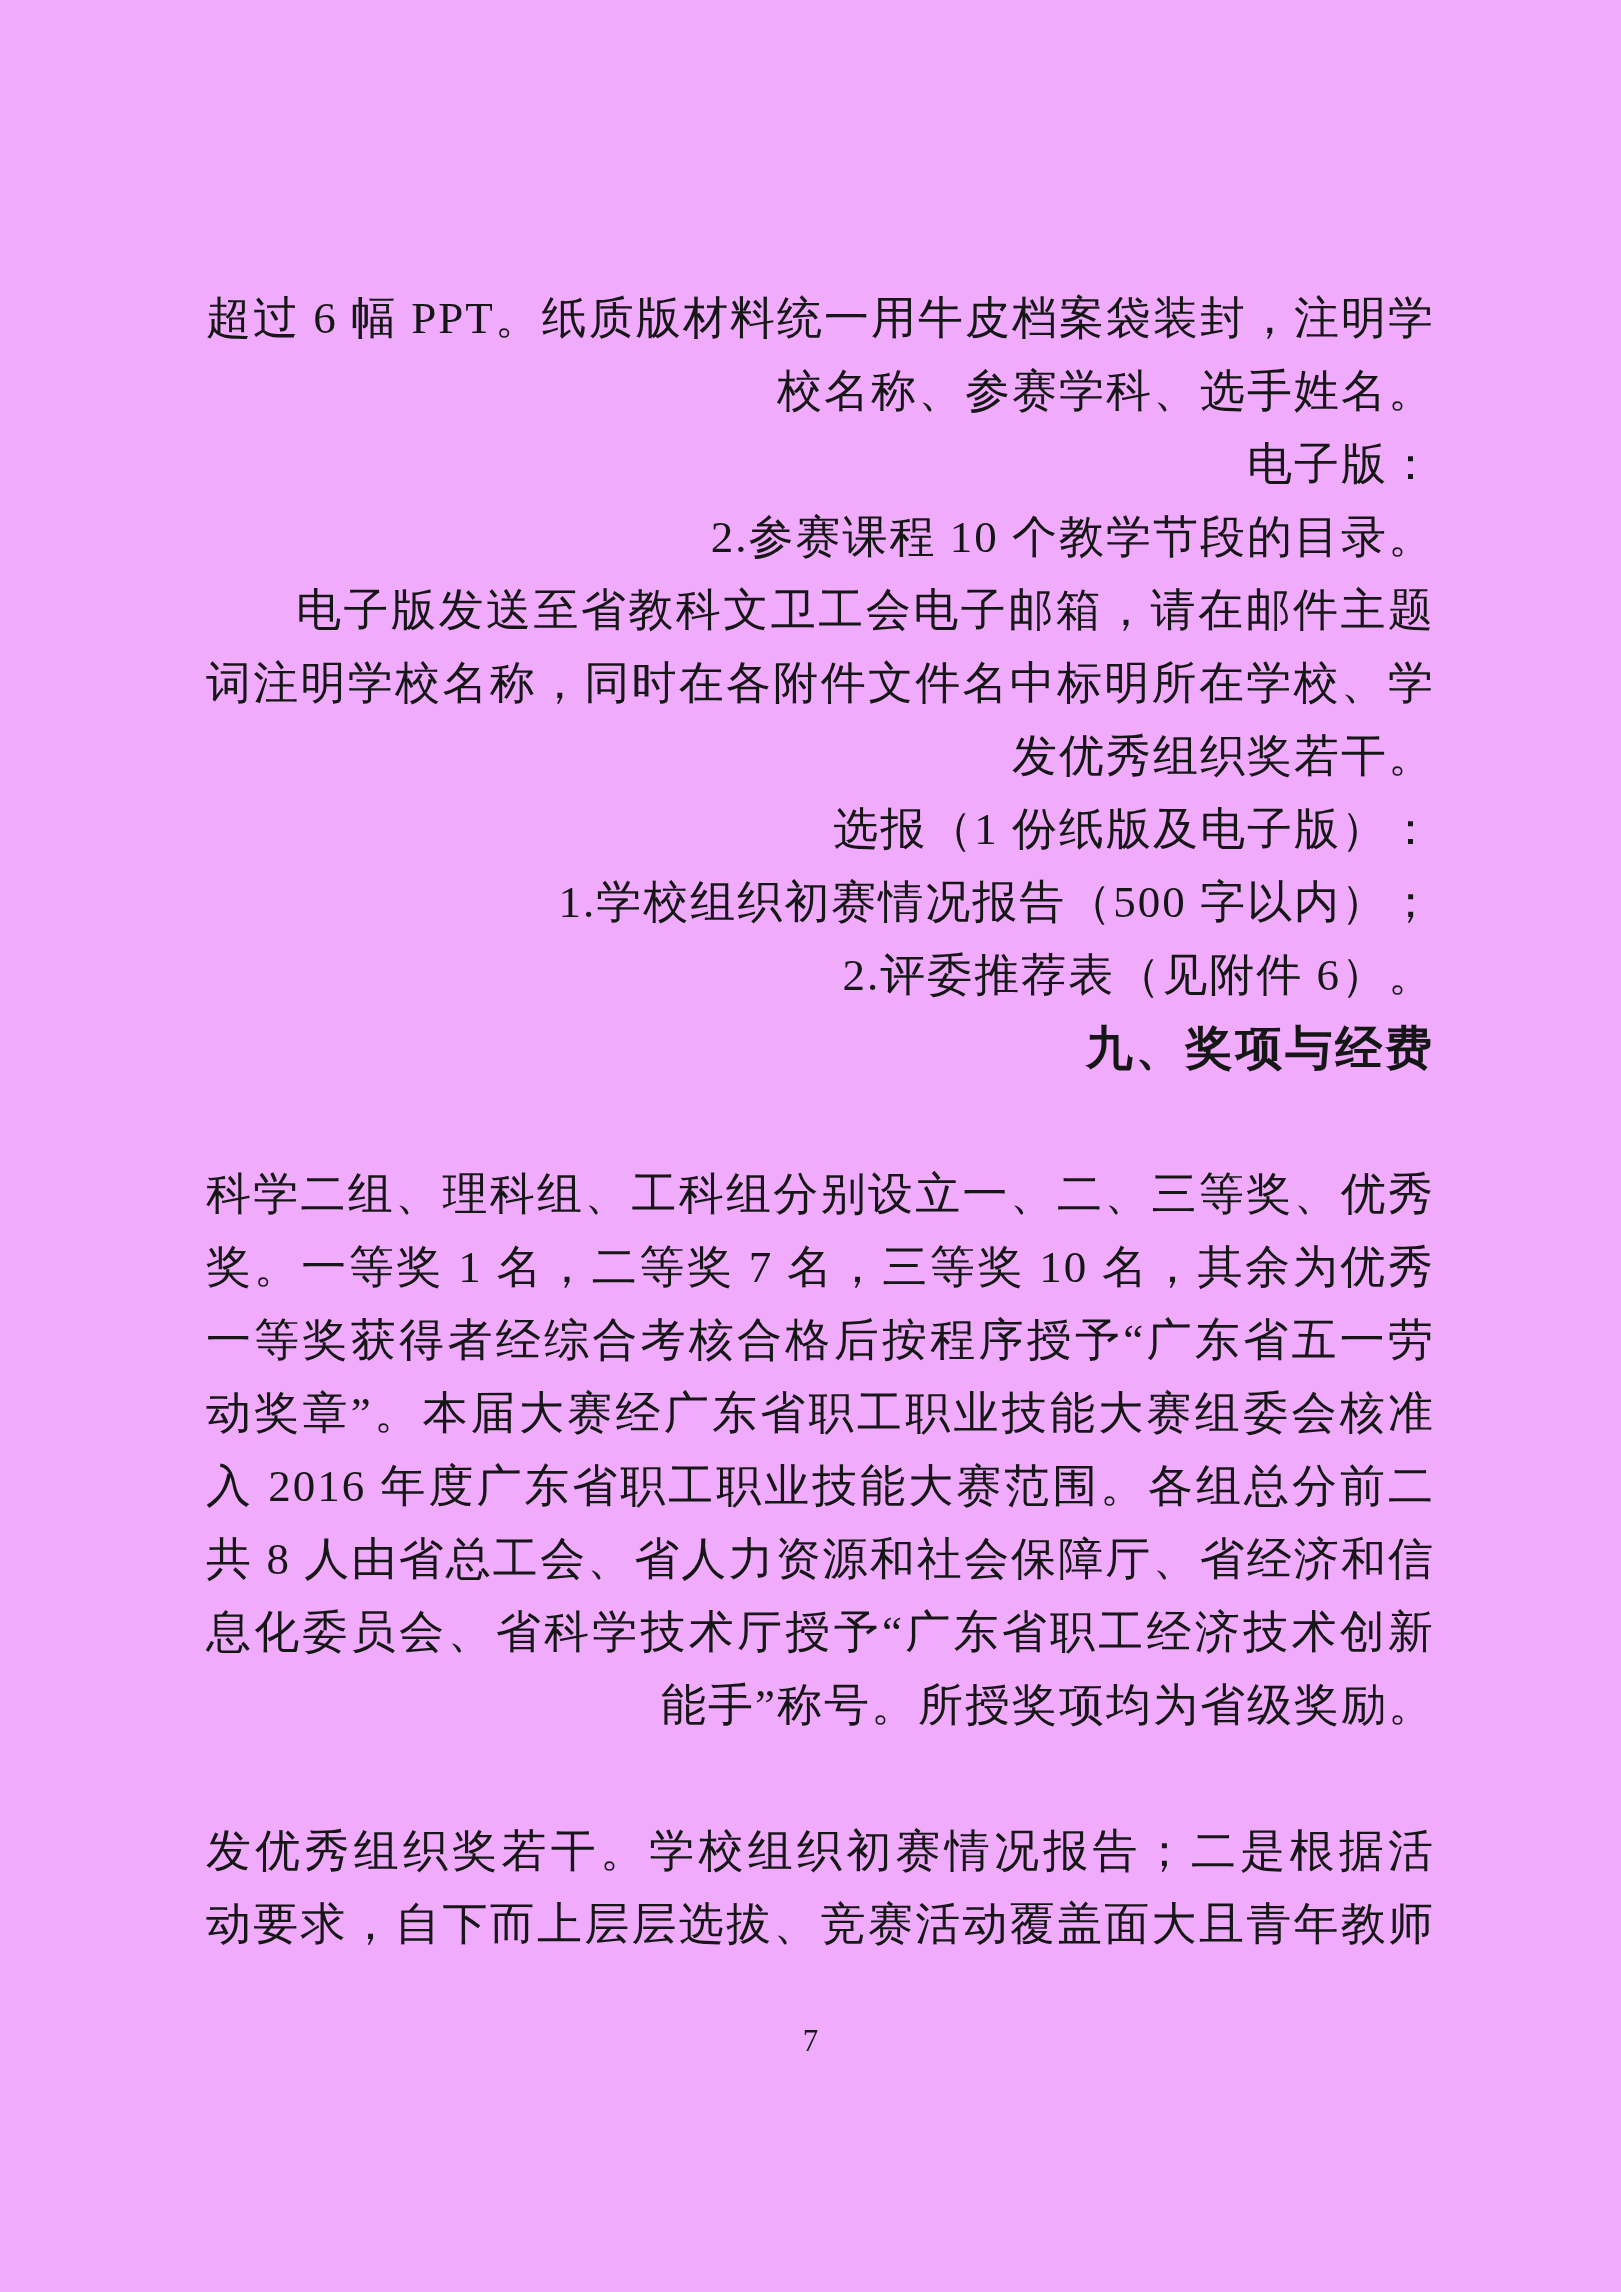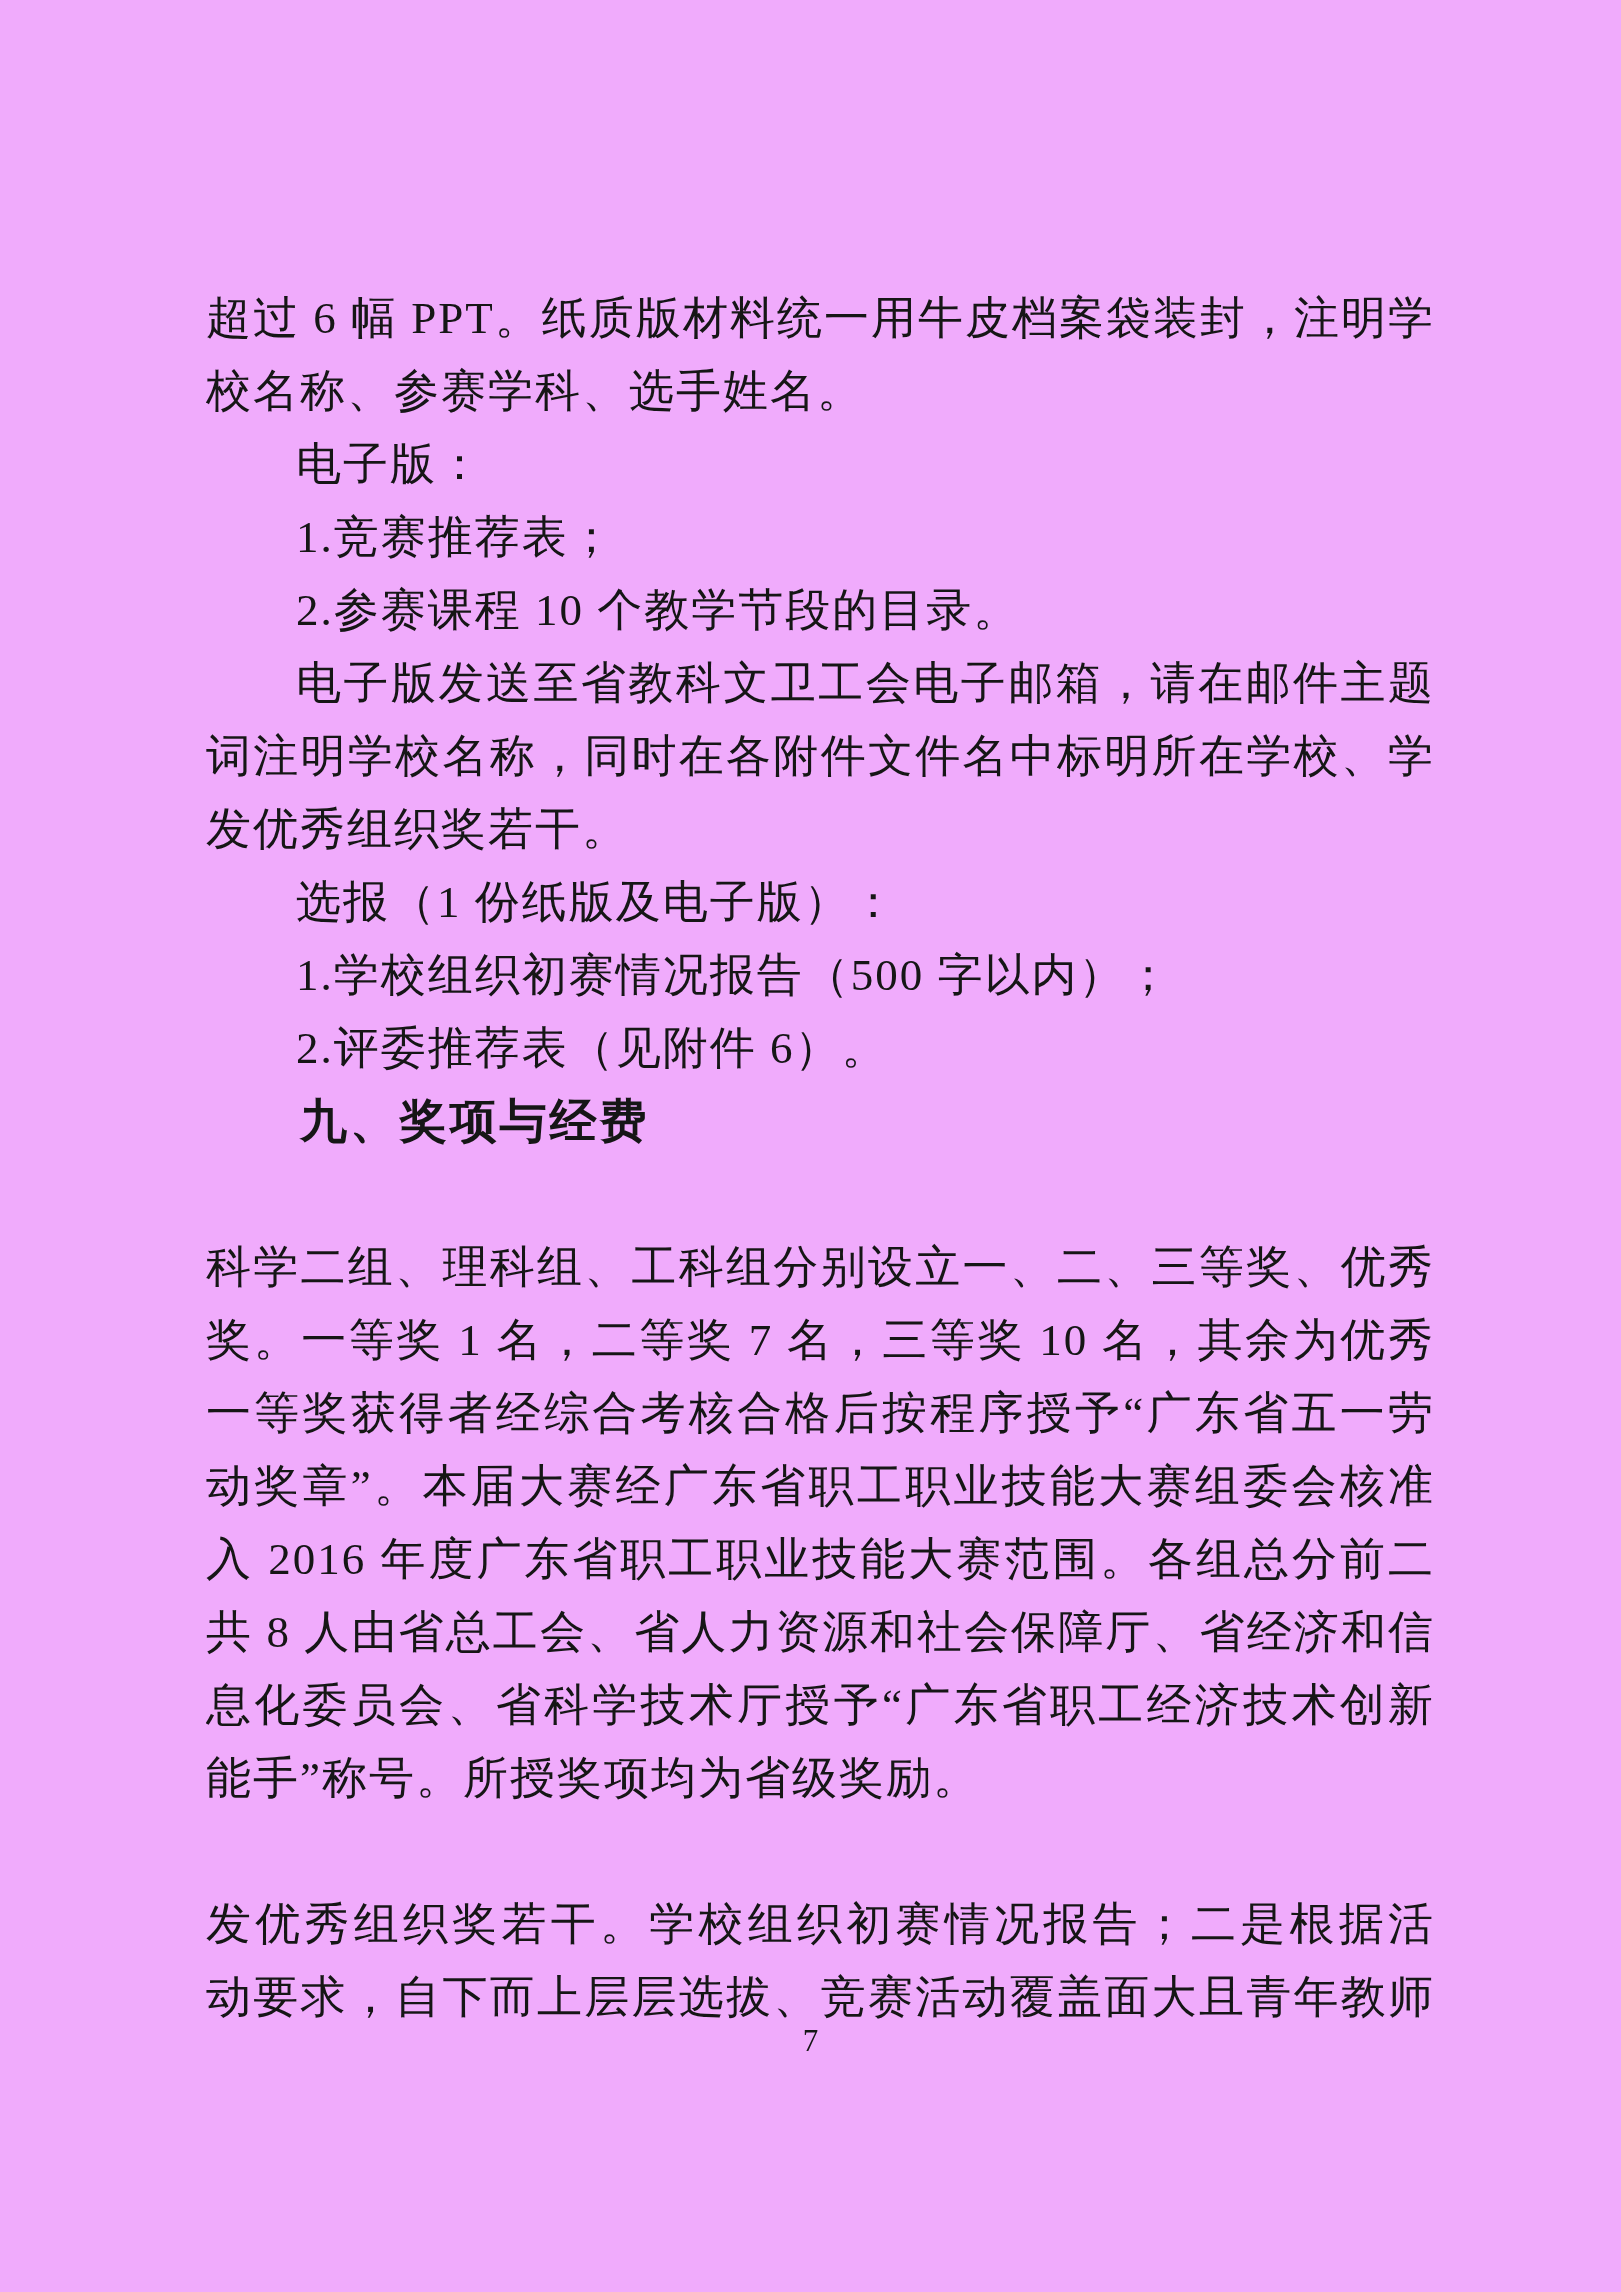--- a/index.html
+++ b/index.html
@@ -22,21 +22,21 @@
     top: 282px;
     width: 1229px;
   }
   .ln {
     height: 73px;
     line-height: 73px;
     font-size: 45px;
     letter-spacing: 2px;
     white-space: pre-wrap;
     overflow: hidden;
-    text-align: left;
+    text-align: right;
   }
   
   .j {
     text-align: justify;
     text-align-last: justify;
   }
   
   .ind {
     text-indent: 2em;
   }
@@ -60,21 +60,20 @@
 </head>
 <body>
 
 <div class="page">
   <div class="textblock">
 
     <div class="ln j">超过 6 幅 PPT。纸质版材料统一用牛皮档案袋装封，注明学</div>
     <div class="ln">校名称、参赛学科、选手姓名。</div>
 
     <div class="ln ind">电子版：</div>
-    <div class="ln ind">1.竞赛推荐表；</div>
     <div class="ln ind">2.参赛课程 10 个教学节段的目录。</div>
 
     <div class="ln ind j">电子版发送至省教科文卫工会电子邮箱，请在邮件主题</div>
     <div class="ln j">词注明学校名称，同时在各附件文件名中标明所在学校、学</div>
     <div class="ln">发优秀组织奖若干。</div>
 
     <div class="ln ind">选报（1 份纸版及电子版）：</div>
     <div class="ln ind">1.学校组织初赛情况报告（500 字以内）；</div>
     <div class="ln ind">2.评委推荐表（见附件 6）。</div>
 

